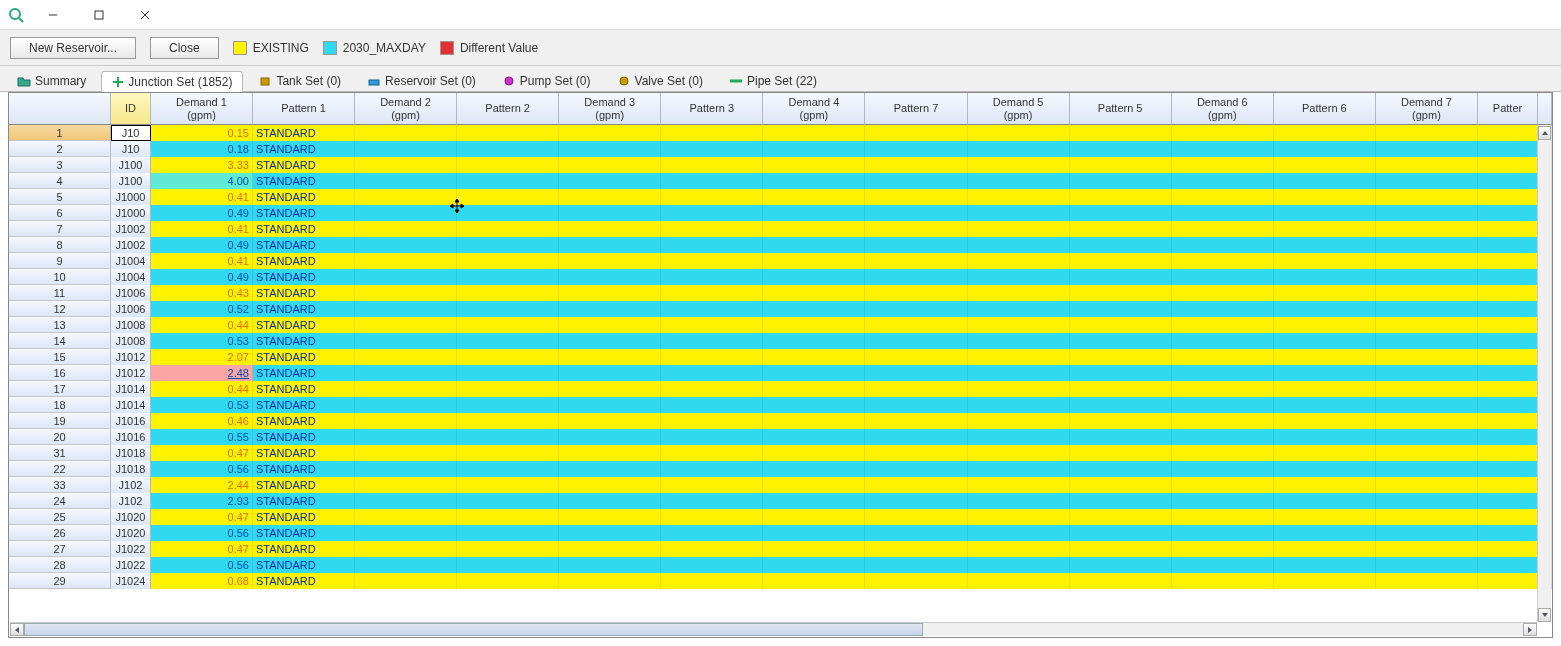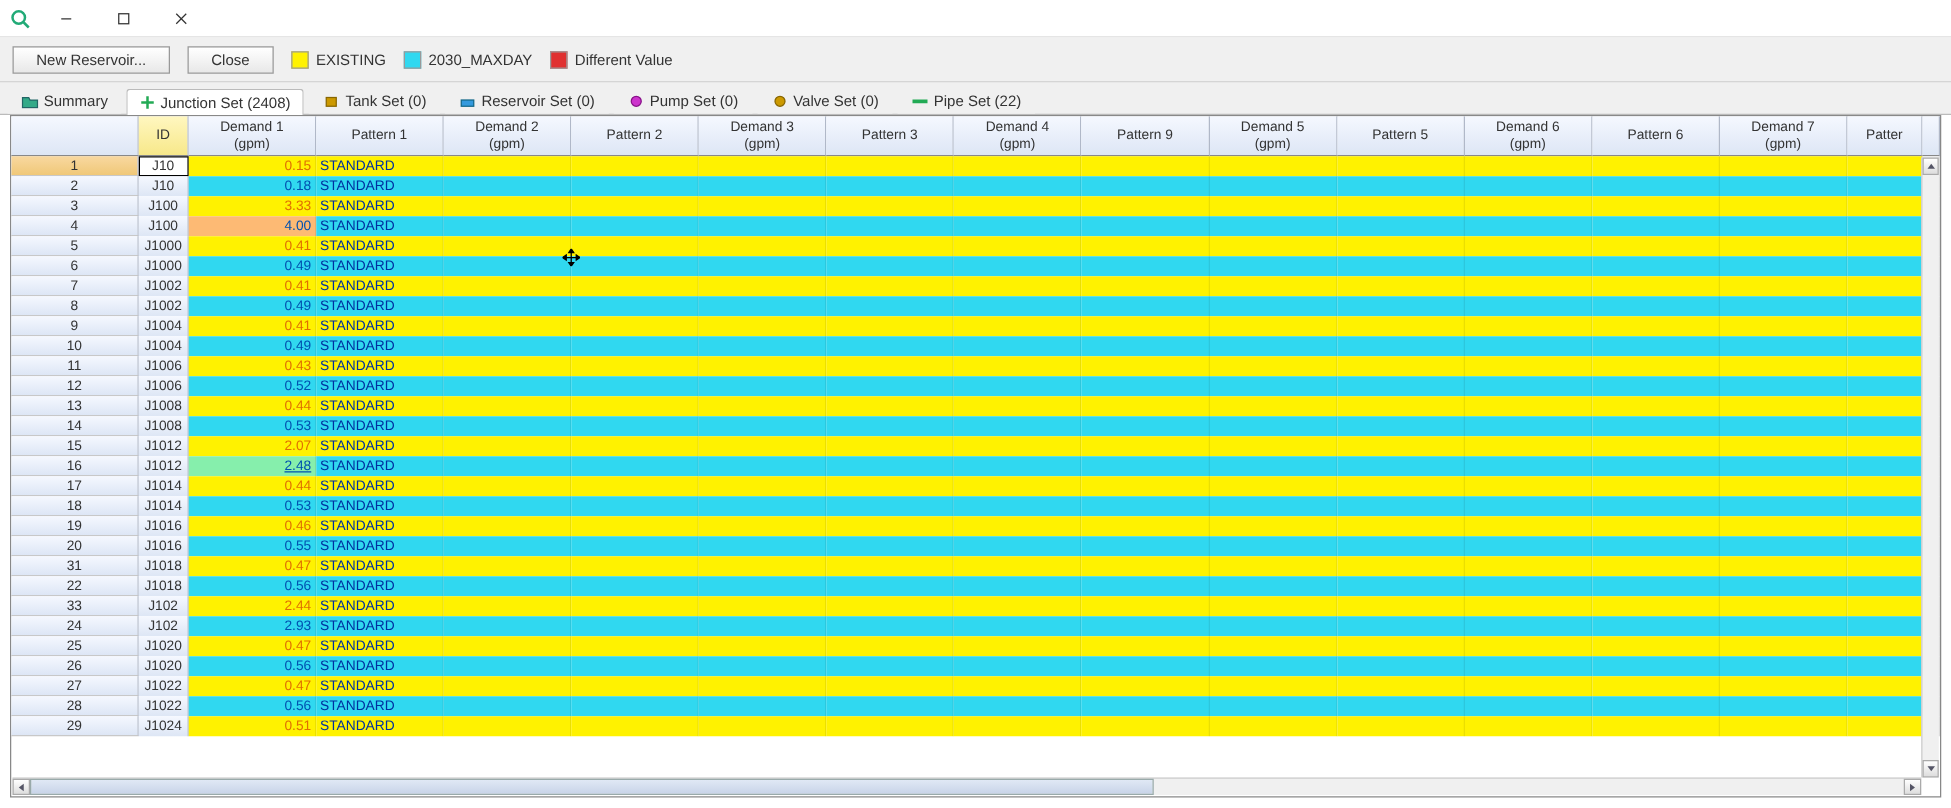--- a/index.html
+++ b/index.html
@@ -104,21 +104,21 @@
       </span>
       <span>Summary</span>
     </div>
     <div class="tab active">
       <span class="tab-icon">
         <svg width="12" height="12">
           <line x1="6" y1="1" x2="6" y2="11" stroke="#2a5" stroke-width="2"></line>
           <line x1="1" y1="6" x2="11" y2="6" stroke="#2a5" stroke-width="2"></line>
         </svg>
       </span>
-      <span>Junction Set (2408)</span>
+      <span>Junction Set (1852)</span>
     </div>
     <div class="tab">
       <span class="tab-icon">
         <svg width="14" height="12">
           <rect x="3" y="3" width="8" height="7" fill="#c90" stroke="#860"></rect>
         </svg>
       </span>
       <span>Tank Set (0)</span>
     </div>
     <div class="tab">
@@ -163,21 +163,21 @@
 (gpm)</div>
       <div class="hdr">Pattern 1</div>
       <div class="hdr">Demand 2
 (gpm)</div>
       <div class="hdr">Pattern 2</div>
       <div class="hdr">Demand 3
 (gpm)</div>
       <div class="hdr">Pattern 3</div>
       <div class="hdr">Demand 4
 (gpm)</div>
-      <div class="hdr">Pattern 9</div>
+      <div class="hdr">Pattern 7</div>
       <div class="hdr">Demand 5
 (gpm)</div>
       <div class="hdr">Pattern 5</div>
       <div class="hdr">Demand 6
 (gpm)</div>
       <div class="hdr">Pattern 6</div>
       <div class="hdr">Demand 7
 (gpm)</div>
       <div class="hdr">Patter</div>
       <div class="hdr"></div>
@@ -227,21 +227,21 @@
       <div class="cell row-y" style="background: rgb(255, 242, 0);"></div>
       <div class="cell row-y" style="background: rgb(255, 242, 0);"></div>
       <div class="cell row-y" style="background: rgb(255, 242, 0);"></div>
       <div class="cell row-y" style="background: rgb(255, 242, 0);"></div>
       <div class="cell row-y" style="background: rgb(255, 242, 0);"></div>
       <div class="cell row-y" style="background: rgb(255, 242, 0);"></div>
       <div class="cell" style="background: rgb(255, 242, 0);"></div>
       <div class="cell" style="background: rgb(240, 240, 240);"></div>
       <div class="rownum">4</div>
       <div class="cell idcell">J100</div>
-      <div class="cell row-c demand" style="background: #fdba74; color: rgb(0, 80, 176);">4.00</div>
+      <div class="cell row-c demand" style="background: #5eead4; color: rgb(0, 80, 176);">4.00</div>
       <div class="cell row-c pattern" style="background: rgb(48, 216, 240); color: rgb(0, 48, 160);">STANDARD</div>
       <div class="cell row-c" style="background: rgb(48, 216, 240);"></div>
       <div class="cell row-c" style="background: rgb(48, 216, 240);"></div>
       <div class="cell row-c" style="background: rgb(48, 216, 240);"></div>
       <div class="cell row-c" style="background: rgb(48, 216, 240);"></div>
       <div class="cell row-c" style="background: rgb(48, 216, 240);"></div>
       <div class="cell row-c" style="background: rgb(48, 216, 240);"></div>
       <div class="cell row-c" style="background: rgb(48, 216, 240);"></div>
       <div class="cell row-c" style="background: rgb(48, 216, 240);"></div>
       <div class="cell row-c" style="background: rgb(48, 216, 240);"></div>
@@ -431,21 +431,21 @@
       <div class="cell row-y" style="background: rgb(255, 242, 0);"></div>
       <div class="cell row-y" style="background: rgb(255, 242, 0);"></div>
       <div class="cell row-y" style="background: rgb(255, 242, 0);"></div>
       <div class="cell row-y" style="background: rgb(255, 242, 0);"></div>
       <div class="cell row-y" style="background: rgb(255, 242, 0);"></div>
       <div class="cell row-y" style="background: rgb(255, 242, 0);"></div>
       <div class="cell" style="background: rgb(255, 242, 0);"></div>
       <div class="cell" style="background: rgb(240, 240, 240);"></div>
       <div class="rownum">16</div>
       <div class="cell idcell">J1012</div>
-      <div class="cell row-c demand" style="background: #86efac; color: rgb(0, 80, 176); text-decoration: underline;">2.48</div>
+      <div class="cell row-c demand" style="background: #fca5a5; color: rgb(0, 80, 176); text-decoration: underline;">2.48</div>
       <div class="cell row-c pattern" style="background: rgb(48, 216, 240); color: rgb(0, 48, 160);">STANDARD</div>
       <div class="cell row-c" style="background: rgb(48, 216, 240);"></div>
       <div class="cell row-c" style="background: rgb(48, 216, 240);"></div>
       <div class="cell row-c" style="background: rgb(48, 216, 240);"></div>
       <div class="cell row-c" style="background: rgb(48, 216, 240);"></div>
       <div class="cell row-c" style="background: rgb(48, 216, 240);"></div>
       <div class="cell row-c" style="background: rgb(48, 216, 240);"></div>
       <div class="cell row-c" style="background: rgb(48, 216, 240);"></div>
       <div class="cell row-c" style="background: rgb(48, 216, 240);"></div>
       <div class="cell row-c" style="background: rgb(48, 216, 240);"></div>
@@ -652,21 +652,21 @@
       <div class="cell row-c" style="background: rgb(48, 216, 240);"></div>
       <div class="cell row-c" style="background: rgb(48, 216, 240);"></div>
       <div class="cell row-c" style="background: rgb(48, 216, 240);"></div>
       <div class="cell row-c" style="background: rgb(48, 216, 240);"></div>
       <div class="cell row-c" style="background: rgb(48, 216, 240);"></div>
       <div class="cell row-c" style="background: rgb(48, 216, 240);"></div>
       <div class="cell" style="background: rgb(48, 216, 240);"></div>
       <div class="cell" style="background: rgb(240, 240, 240);"></div>
       <div class="rownum">29</div>
       <div class="cell idcell">J1024</div>
-      <div class="cell row-y demand" style="background: rgb(255, 242, 0); color: rgb(224, 112, 0);">0.51</div>
+      <div class="cell row-y demand" style="background: rgb(255, 242, 0); color: rgb(224, 112, 0);">0.68</div>
       <div class="cell row-y pattern" style="background: rgb(255, 242, 0); color: rgb(0, 48, 160);">STANDARD</div>
       <div class="cell row-y" style="background: rgb(255, 242, 0);"></div>
       <div class="cell row-y" style="background: rgb(255, 242, 0);"></div>
       <div class="cell row-y" style="background: rgb(255, 242, 0);"></div>
       <div class="cell row-y" style="background: rgb(255, 242, 0);"></div>
       <div class="cell row-y" style="background: rgb(255, 242, 0);"></div>
       <div class="cell row-y" style="background: rgb(255, 242, 0);"></div>
       <div class="cell row-y" style="background: rgb(255, 242, 0);"></div>
       <div class="cell row-y" style="background: rgb(255, 242, 0);"></div>
       <div class="cell row-y" style="background: rgb(255, 242, 0);"></div>

